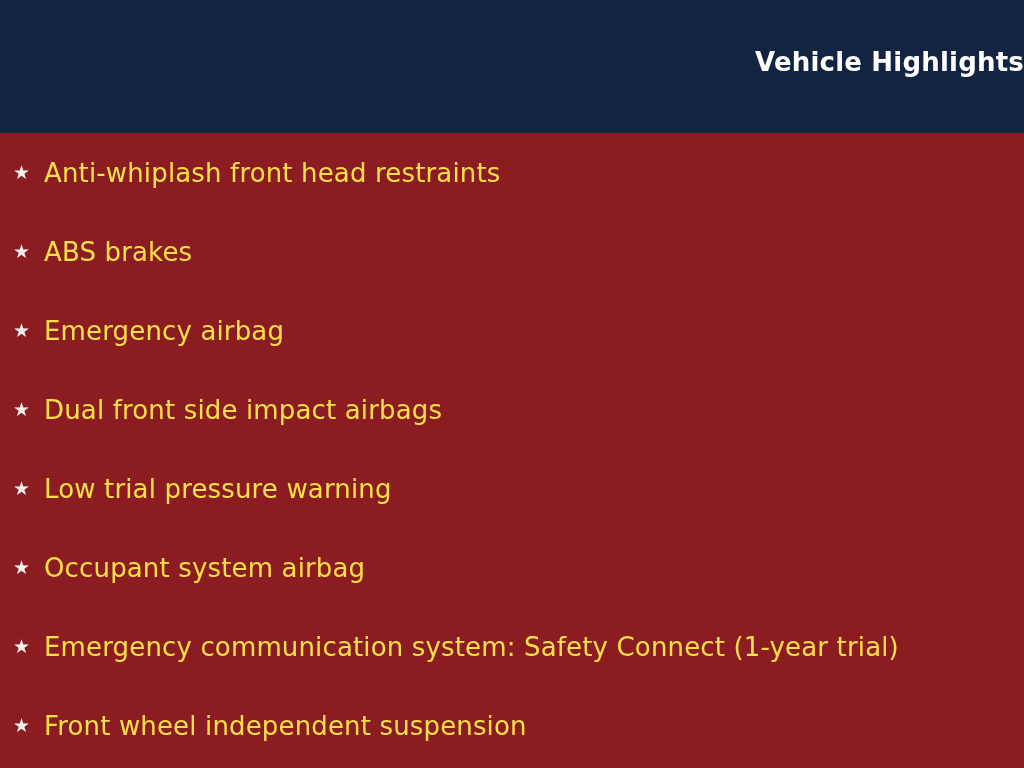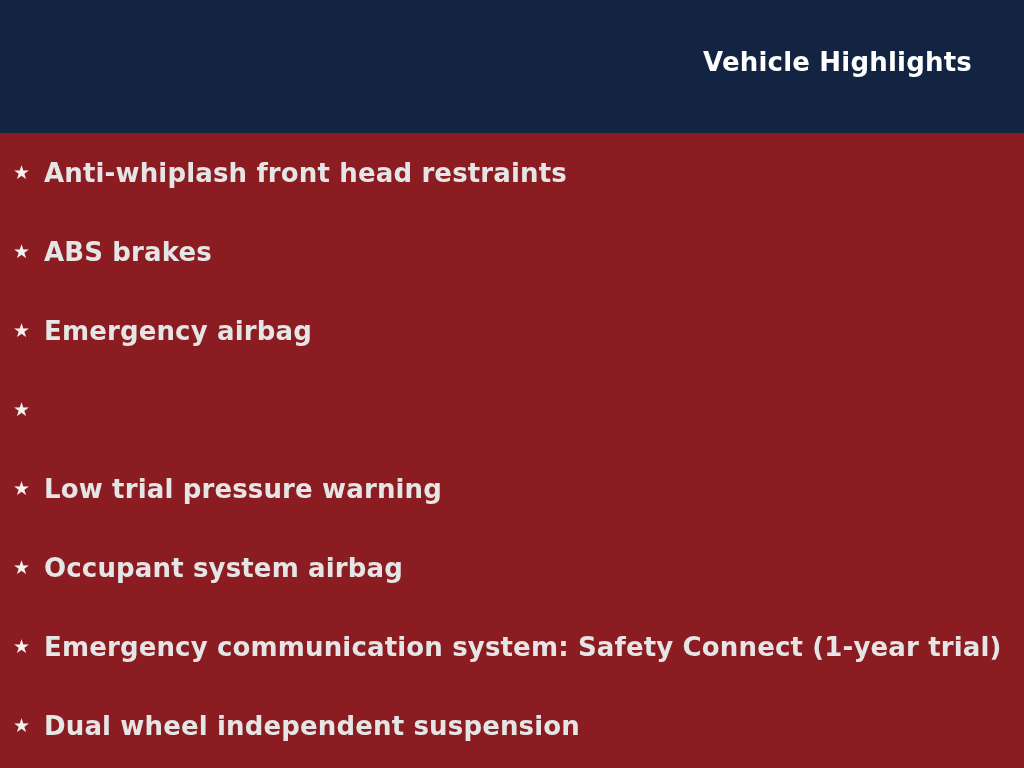--- a/index.html
+++ b/index.html
@@ -28,21 +28,20 @@
     box-sizing: border-box;
     display: flex;
     align-items: center;
     justify-content: flex-end;
   }
   #header-title {
     color: #ffffff;
     font-size: 26px;
     font-weight: bold;
     letter-spacing: 0.2px;
-    padding-right: 52px;
     padding-bottom: 10px;
     white-space: nowrap;
     font-family: "DejaVu Sans", "Liberation Sans", sans-serif;
   }
   #body {
     position: absolute;
     left: 0;
     top: 133px;
     width: 1024px;
     height: 635px;
@@ -69,27 +68,26 @@
     display: inline-block;
     width: 31px;
     flex: 0 0 31px;
     color: #f5f0ec;
     font-size: 19px;
     line-height: 1;
     text-align: left;
     font-family: "DejaVu Sans", "Liberation Sans", sans-serif;
   }
   .highlight-text {
-    color: #e5e5e5;
+    color: #fde047;
     font-size: 26px;
     line-height: 32px;
     letter-spacing: 0.15px;
     white-space: nowrap;
     font-family: "DejaVu Sans", "Liberation Sans", sans-serif;
-    font-weight: bold;
   }
 </style>
 </head>
 <body>
 
 <div id="slide">
 
   <div id="header">
     <div id="header-title">Vehicle Highlights</div>
   </div>
@@ -107,38 +105,39 @@
         <span class="highlight-text">ABS brakes</span>
       </li>
 
       <li class="highlight-item">
         <span class="bullet-star">★</span>
         <span class="highlight-text">Emergency airbag</span>
       </li>
 
       <li class="highlight-item">
         <span class="bullet-star">★</span>
+        <span class="highlight-text">Dual front side impact airbags</span>
       </li>
 
       <li class="highlight-item">
         <span class="bullet-star">★</span>
         <span class="highlight-text">Low trial pressure warning</span>
       </li>
 
       <li class="highlight-item">
         <span class="bullet-star">★</span>
         <span class="highlight-text">Occupant system airbag</span>
       </li>
 
       <li class="highlight-item">
         <span class="bullet-star">★</span>
         <span class="highlight-text">Emergency communication system: Safety Connect (1-year trial)</span>
       </li>
 
       <li class="highlight-item">
         <span class="bullet-star">★</span>
-        <span class="highlight-text">Dual wheel independent suspension</span>
+        <span class="highlight-text">Front wheel independent suspension</span>
       </li>
 
     </ul>
   </div>
 
 </div>
 
 </body></html>

